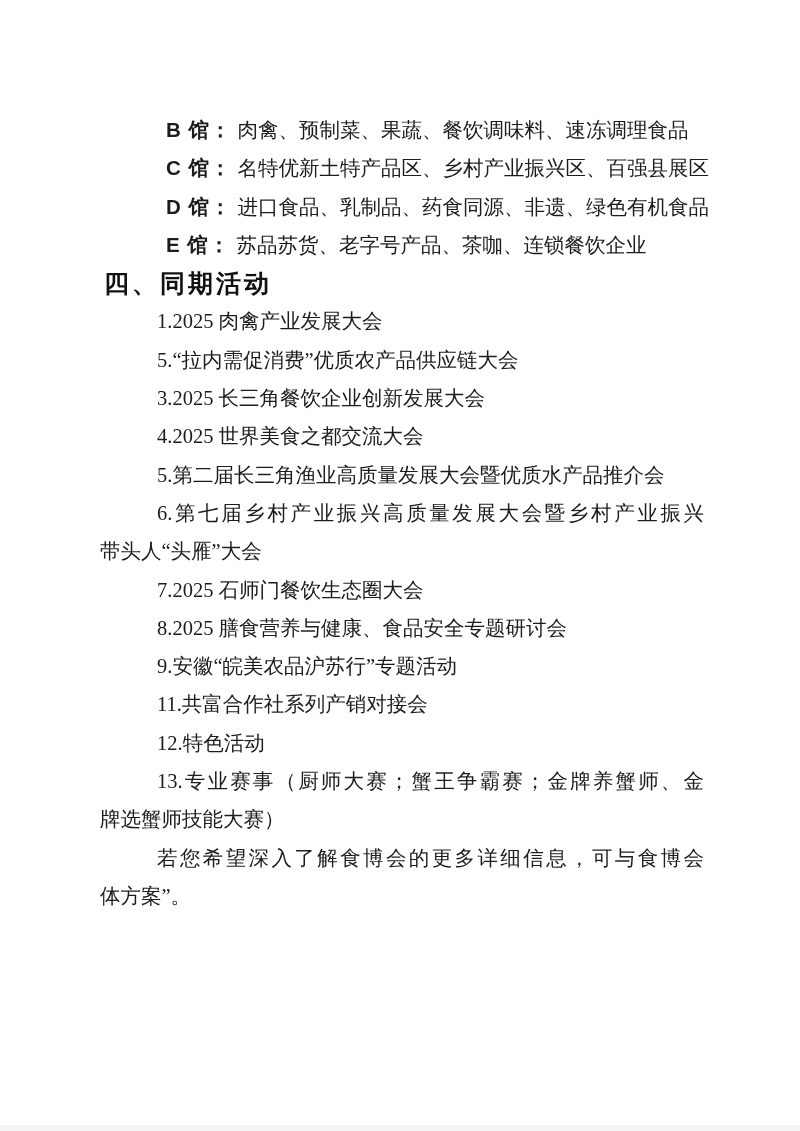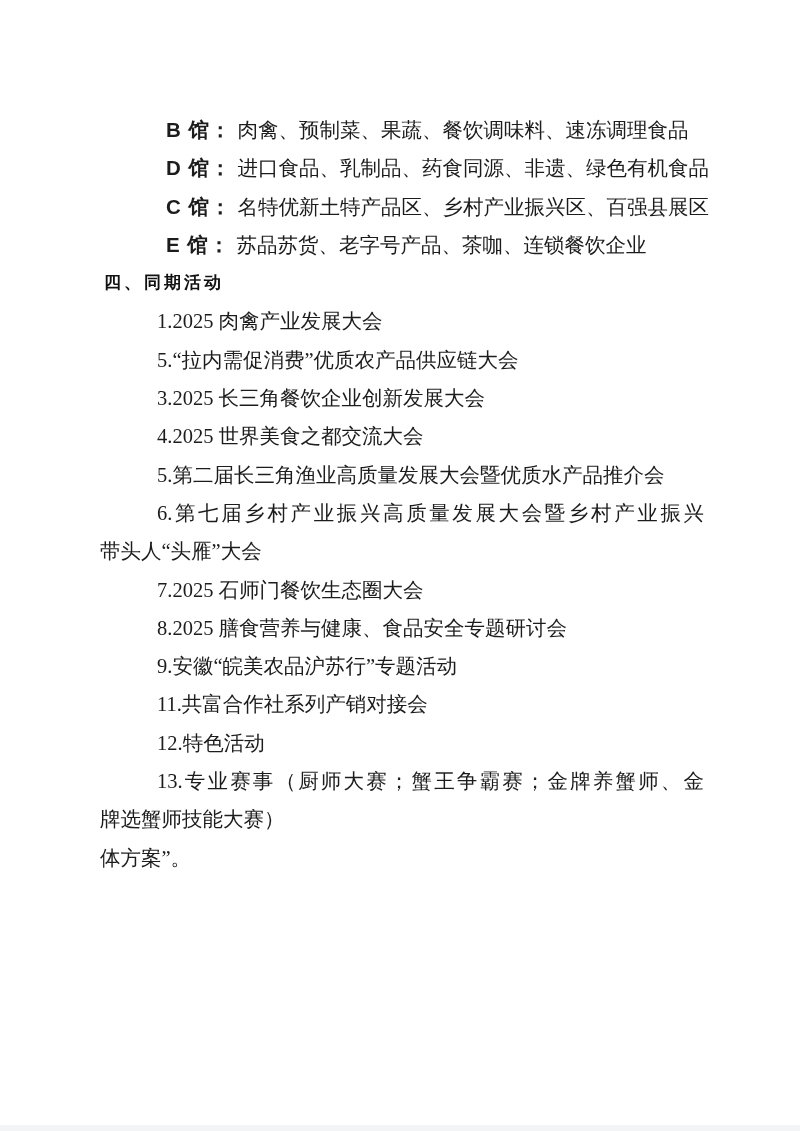--- a/index.html
+++ b/index.html
@@ -38,21 +38,21 @@
   .hall-label {
     font-family: "Liberation Sans", "DejaVu Sans", sans-serif;
     font-weight: 700;
     letter-spacing: 1px;
     margin-right: 6px;
   }
   
   .section-heading {
     font-family: "Liberation Sans", "DejaVu Sans", sans-serif;
     font-weight: 700;
-    font-size: 17px;
+    font-size: 25px;
     color: var(--heading-color);
     height: 38.3px;
     line-height: 38.3px;
     text-indent: 4px;
     letter-spacing: 3px;
     white-space: nowrap;
   }
   
   .indent { text-indent: 57px; }
   .cont   { text-indent: 0; }
@@ -71,38 +71,39 @@
     background: var(--strip-color);
   }
 </style>
 </head>
 <body>
 
 <div class="page">
   <div class="content">
 
     <p class="line hall-line"><span class="hall-label">B 馆：</span><span>肉禽、预制菜、果蔬、餐饮调味料、速冻调理食品</span></p>
+    <p class="line hall-line"><span class="hall-label">C 馆：</span><span>名特优新土特产品区、乡村产业振兴区、百强县展区</span></p>
     <p class="line hall-line"><span class="hall-label">D 馆：</span><span>进口食品、乳制品、药食同源、非遗、绿色有机食品</span></p>
-    <p class="line hall-line"><span class="hall-label">C 馆：</span><span>名特优新土特产品区、乡村产业振兴区、百强县展区</span></p>
     <p class="line hall-line"><span class="hall-label">E 馆：</span><span>苏品苏货、老字号产品、茶咖、连锁餐饮企业</span></p>
 
     <h2 class="section-heading">四、同期活动</h2>
 
     <p class="line indent">1.2025 肉禽产业发展大会</p>
     <p class="line indent">5.“拉内需促消费”优质农产品供应链大会</p>
     <p class="line indent">3.2025 长三角餐饮企业创新发展大会</p>
     <p class="line indent">4.2025 世界美食之都交流大会</p>
     <p class="line indent">5.第二届长三角渔业高质量发展大会暨优质水产品推介会</p>
     <p class="line indent full">6.第七届乡村产业振兴高质量发展大会暨乡村产业振兴</p>
     <p class="line cont">带头人“头雁”大会</p>
     <p class="line indent">7.2025 石师门餐饮生态圈大会</p>
     <p class="line indent">8.2025 膳食营养与健康、食品安全专题研讨会</p>
     <p class="line indent">9.安徽“皖美农品沪苏行”专题活动</p>
     <p class="line indent">11.共富合作社系列产销对接会</p>
     <p class="line indent">12.特色活动</p>
     <p class="line indent full">13.专业赛事（厨师大赛；蟹王争霸赛；金牌养蟹师、金</p>
     <p class="line cont">牌选蟹师技能大赛）</p>
 
+    <p class="line indent full">若您希望深入了解食博会的更多详细信息，可与食博会</p>
     <p class="line cont">体方案”。</p>
 
   </div>
   <div class="bottom-strip"></div>
 </div>
 
 </body></html>

